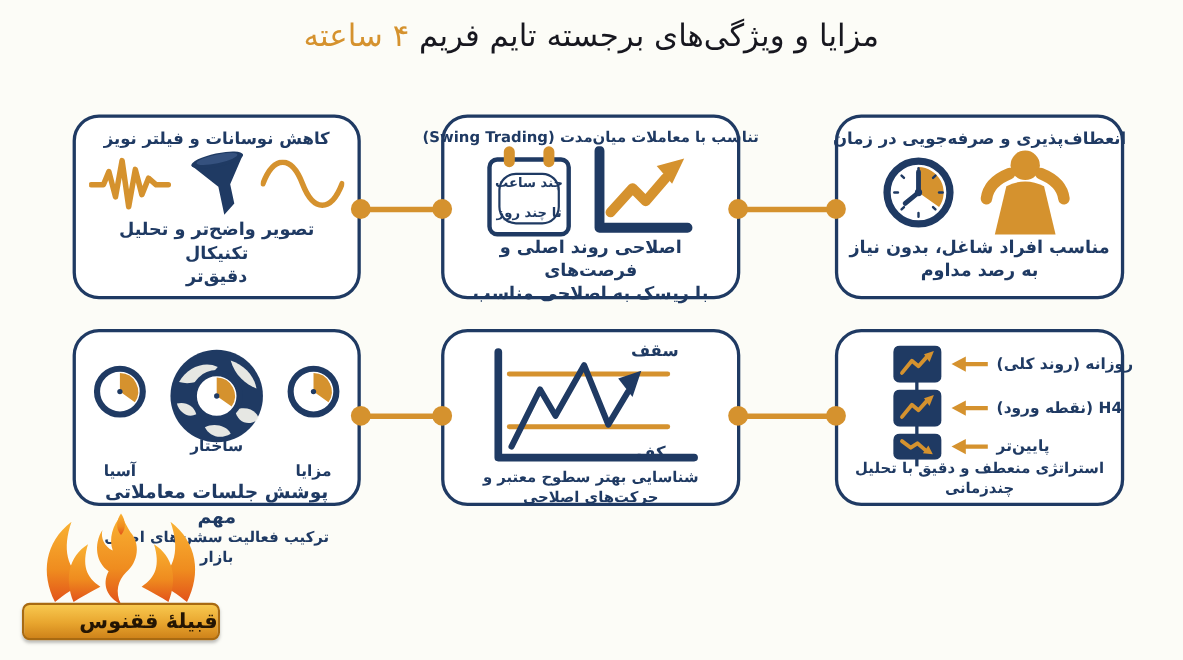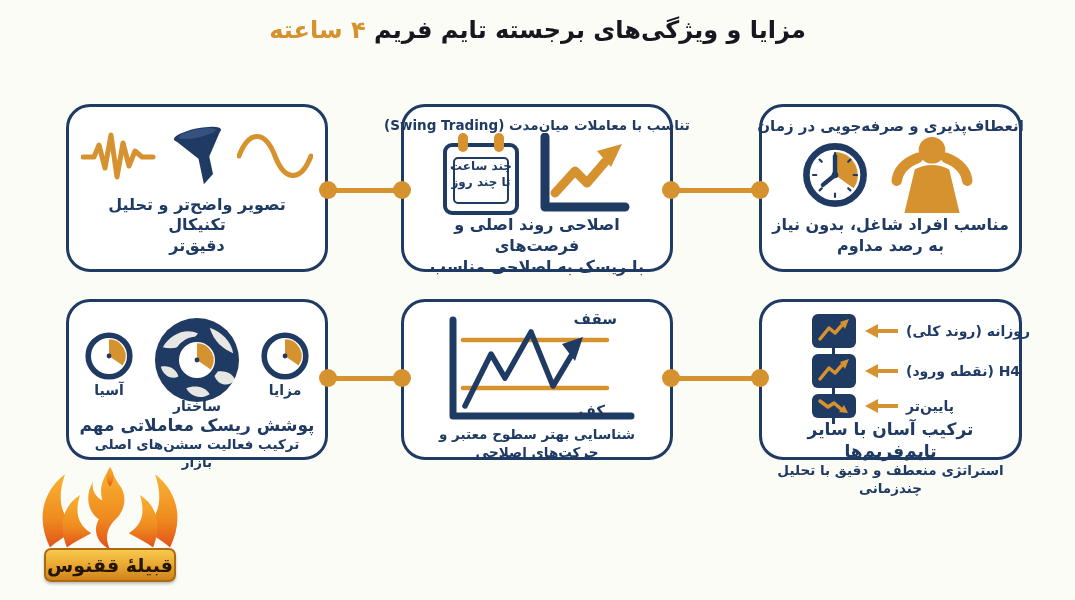--- a/index.html
+++ b/index.html
@@ -7,21 +7,21 @@
   body {
     position:relative;
     background:#fcfcf7;
     font-family:"DejaVu Sans", sans-serif;
     overflow:hidden;
   }
   
   .main-title {
     position:absolute; top:16px; left:0; width:100%;
     text-align:center; direction:rtl;
-    font-size:24px; font-weight:bold; color:#17171f;
+    font-size:28px; font-weight:normal; color:#17171f;
     letter-spacing:-0.5px;
   }
   .main-title .hl { color:#d5922e; }
 
   
   .card {
     position:absolute;
     background:#ffffff;
     border:3.5px solid #1f3a63;
     border-radius:24px;
@@ -53,22 +53,22 @@
   }
 
   
   .calendar { position:relative; width:76px; height:82px; flex:none; }
   .cal-body { position:absolute; top:10px; left:0; right:0; bottom:0;
     border:4px solid #1f3a63; border-radius:9px; background:#fff; }
   .cal-ring { position:absolute; top:0; width:10px; height:19px;
     background:#d5922e; border-radius:5px; }
   .cal-ring.left { left:15px; } .cal-ring.right { right:15px; }
   .cal-inner { position:absolute; top:24px; left:10px; right:10px; bottom:11px;
-    border:2.5px solid #1f3a63; border-radius:5px;
-    display:flex; flex-direction:column; align-items:center; justify-content:flex-start;
+    border:2.5px solid #1f3a63; border-radius:16px;
+    display:flex; flex-direction:column; align-items:center; justify-content:space-between;
     font-size:12px; font-weight:bold; color:#1f3a63; line-height:1.3; direction:rtl;
     white-space:nowrap; }
 
   
   .structure-icon { position:relative; width:204px; height:114px; direction:ltr; }
   .structure-icon .lbl { position:absolute; font-size:15px; font-weight:bold; color:#1f3a63; }
   .lbl-ceiling { top:-2px; right:22px; }
   .lbl-floor   { bottom:6px; right:34px; }
 
   
@@ -76,55 +76,56 @@
     padding-left:40px; display:flex; flex-direction:column; gap:6px; margin-top:2px; }
   .mtf-spine { position:absolute; left:60px; top:14px; height:96px; width:3px;
     background:#1f3a63; }
   .mtf-row { display:flex; align-items:center; gap:6px; position:relative; }
   .mtf-label { direction:rtl; font-size:14px; font-weight:bold; color:#1f3a63; white-space:nowrap; }
 
   
   .sessions-row { direction:ltr; display:flex; align-items:flex-start;
     justify-content:center; gap:20px; margin-top:4px; flex:1 1 auto; }
   .sess-item { display:flex; flex-direction:column; align-items:center; }
-  .sess-item.side { margin-top:16px; }
+  .sess-item.side { margin-top:16px;gap:39px; }
   .sess-label { font-size:14px; font-weight:bold; color:#1f3a63; margin-top:2px; }
   .globe-wrap { position:relative; width:88px; height:88px; }
   .globe-clock { position:absolute; left:50%; top:50%; transform:translate(-50%,-50%); }
 
   
   .connector { position:absolute; height:18px; }
   .connector .line { position:absolute; top:7px; left:6px; right:6px; height:4.5px;
     background:#d5922e; border-radius:2px; }
   .connector .dot { position:absolute; top:0; width:18px; height:18px;
     border-radius:50%; background:#d5922e; }
   .connector .dot.a { left:0; } .connector .dot.b { right:0; }
   #conn-1,#conn-3 { left:319px; width:92px; }
   #conn-2,#conn-4 { left:662px; width:107px; }
   #conn-1,#conn-2 { top:181px; }
   #conn-3,#conn-4 { top:369px; }
 
   
   .logo { position:absolute; left:30px; top:462px; width:160px;
     display:flex; flex-direction:column; align-items:center; }
-  .logo-banner { width:132px; height:34px; margin-top:-6px;
+  .logo-banner { width:180px; height:34px; margin-top:-6px;
     background:linear-gradient(180deg,#f8c84f 0%,#e8a52e 55%,#cf831a 100%);
     border:2px solid #a86a12; border-radius:7px;
-    display:flex; align-items:center; justify-content:center;
+    display:flex; align-items:center; justify-content:flex-start;
     color:#241503; font-weight:bold; font-size:19px; direction:rtl;
     box-shadow:0 2px 3px rgba(0,0,0,.25); }
 
   svg { display:block; }
 </style>
 </head>
 <body>
 
 <h1 class="main-title"><span>مزایا و ویژگی‌های برجسته تایم فریم</span> <span class="hl">۴ ساعته</span></h1>
 
 <div class="card r1 c-left">
+  <div class="card-title">کاهش نوسانات و فیلتر نویز</div>
   <div class="icon-row" style="gap:6px;">
     <span>
       <svg width="86" height="56" viewBox="0 0 86 56" fill="none">
         <polyline points="2,29 13,29 18,17 24,40 30,7 36,49 42,15 48,38 54,23 61,29 72,29" stroke="#d5922e" stroke-width="5" stroke-linejoin="round" stroke-linecap="round"></polyline>
       </svg>
     </span>
     <span>
       <svg width="58" height="64" viewBox="0 0 58 64">
         <g transform="rotate(-12 29 32)">
           <path d="M5 10 L53 10 L36 34 L36 52 L25 60 L25 34 Z" fill="#1f3a63"></path>
@@ -251,21 +252,21 @@
         <svg width="48" height="48" viewBox="0 0 60 60">
           <circle cx="30" cy="30" r="26" fill="#fff" stroke="#1f3a63" stroke-width="7"></circle>
           <path d="M30 30 L30 9 A21 21 0 0 1 47 42 Z" fill="#d5922e"></path>
           <circle cx="30" cy="30" r="3" fill="#1f3a63"></circle>
         </svg>
       </span>
       <span class="sess-label">مزایا</span>
     </div>
   </div>
   <div class="cap cap-block">
-    <div class="cap-17">پوشش ریسک معاملاتی مهم</div>
+    <div class="cap-17">پوشش جلسات معاملاتی مهم</div>
     <div class="cap-13">ترکیب فعالیت سشن‌های اصلی بازار</div>
   </div>
 </div>
 
 <div class="card r2 c-mid">
   <div class="icon-row">
     <div class="structure-icon">
       <svg width="204" height="114" viewBox="0 0 204 114" fill="none">
         <path d="M18 8 L18 104 L196 104" stroke="#1f3a63" stroke-width="7" stroke-linecap="round" stroke-linejoin="round"></path>
         <line x1="28" y1="28" x2="172" y2="28" stroke="#d5922e" stroke-width="4.5" stroke-linecap="round"></line>
@@ -328,21 +329,20 @@
       <span>
         <svg width="38" height="18" viewBox="0 0 38 18">
           <line x1="36" y1="9" x2="14" y2="9" stroke="#d5922e" stroke-width="4"></line>
           <polygon points="3,9 16,2 16,16" fill="#d5922e"></polygon>
         </svg>
       </span>
       <span class="mtf-label">پایین‌تر</span>
     </div>
   </div>
   <div class="cap cap-block">
-    <div class="cap-17">ترکیب آسان با سایر تایم‌فریم‌ها</div>
     <div class="cap-13">استراتژی منعطف و دقیق با تحلیل چندزمانی</div>
   </div>
 </div>
 
 <div class="connector" id="conn-1">
   <span class="line"></span>
   <span class="dot a"></span>
   <span class="dot b"></span>
 </div>
 <div class="connector" id="conn-2">

